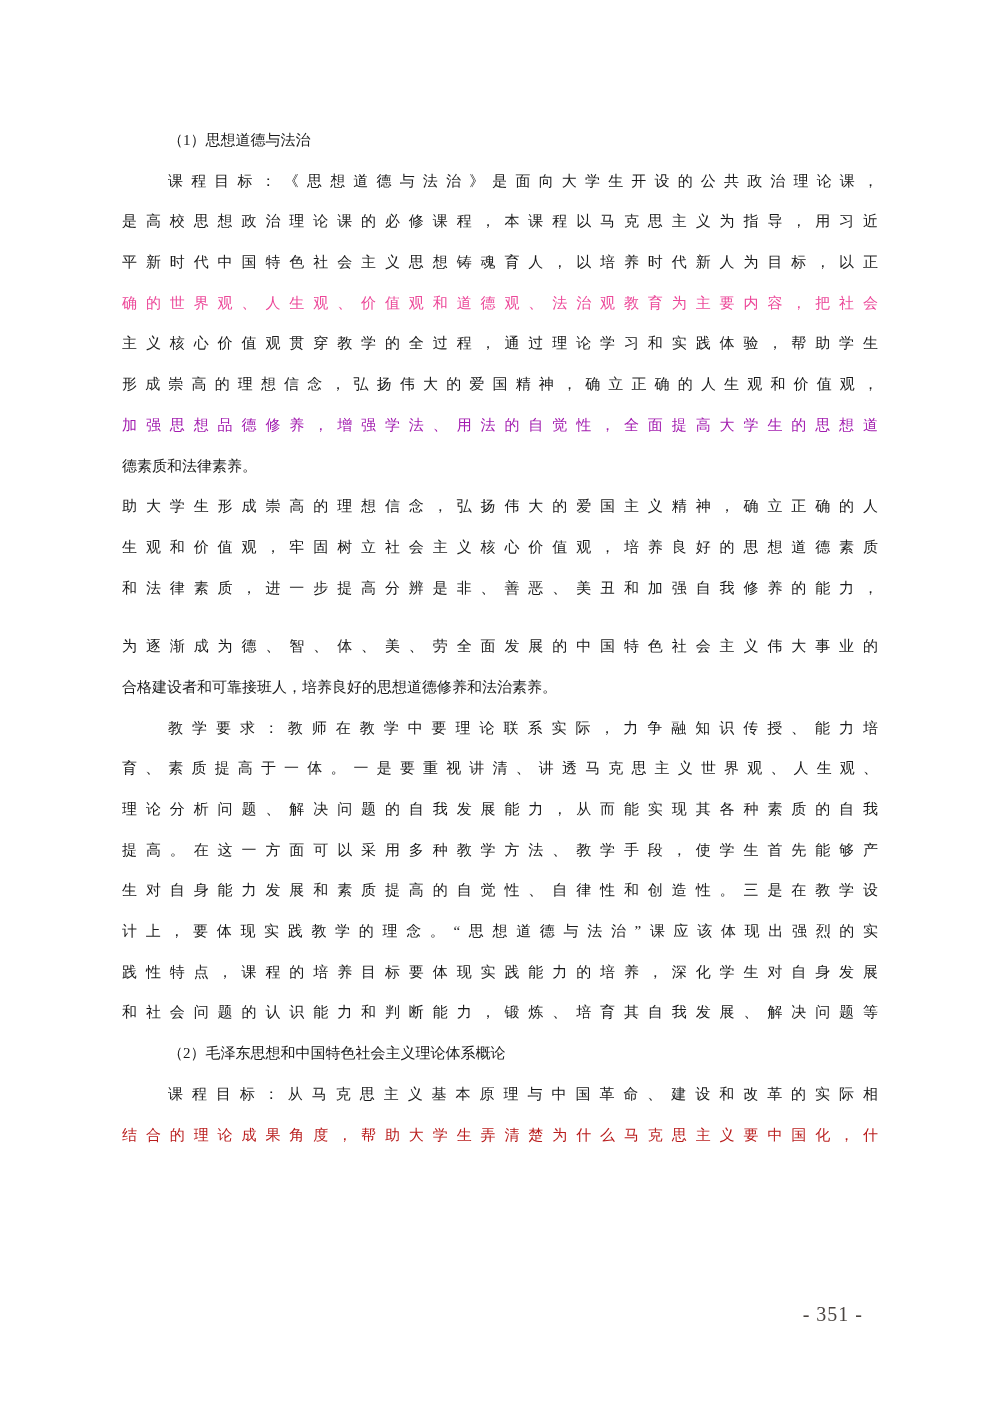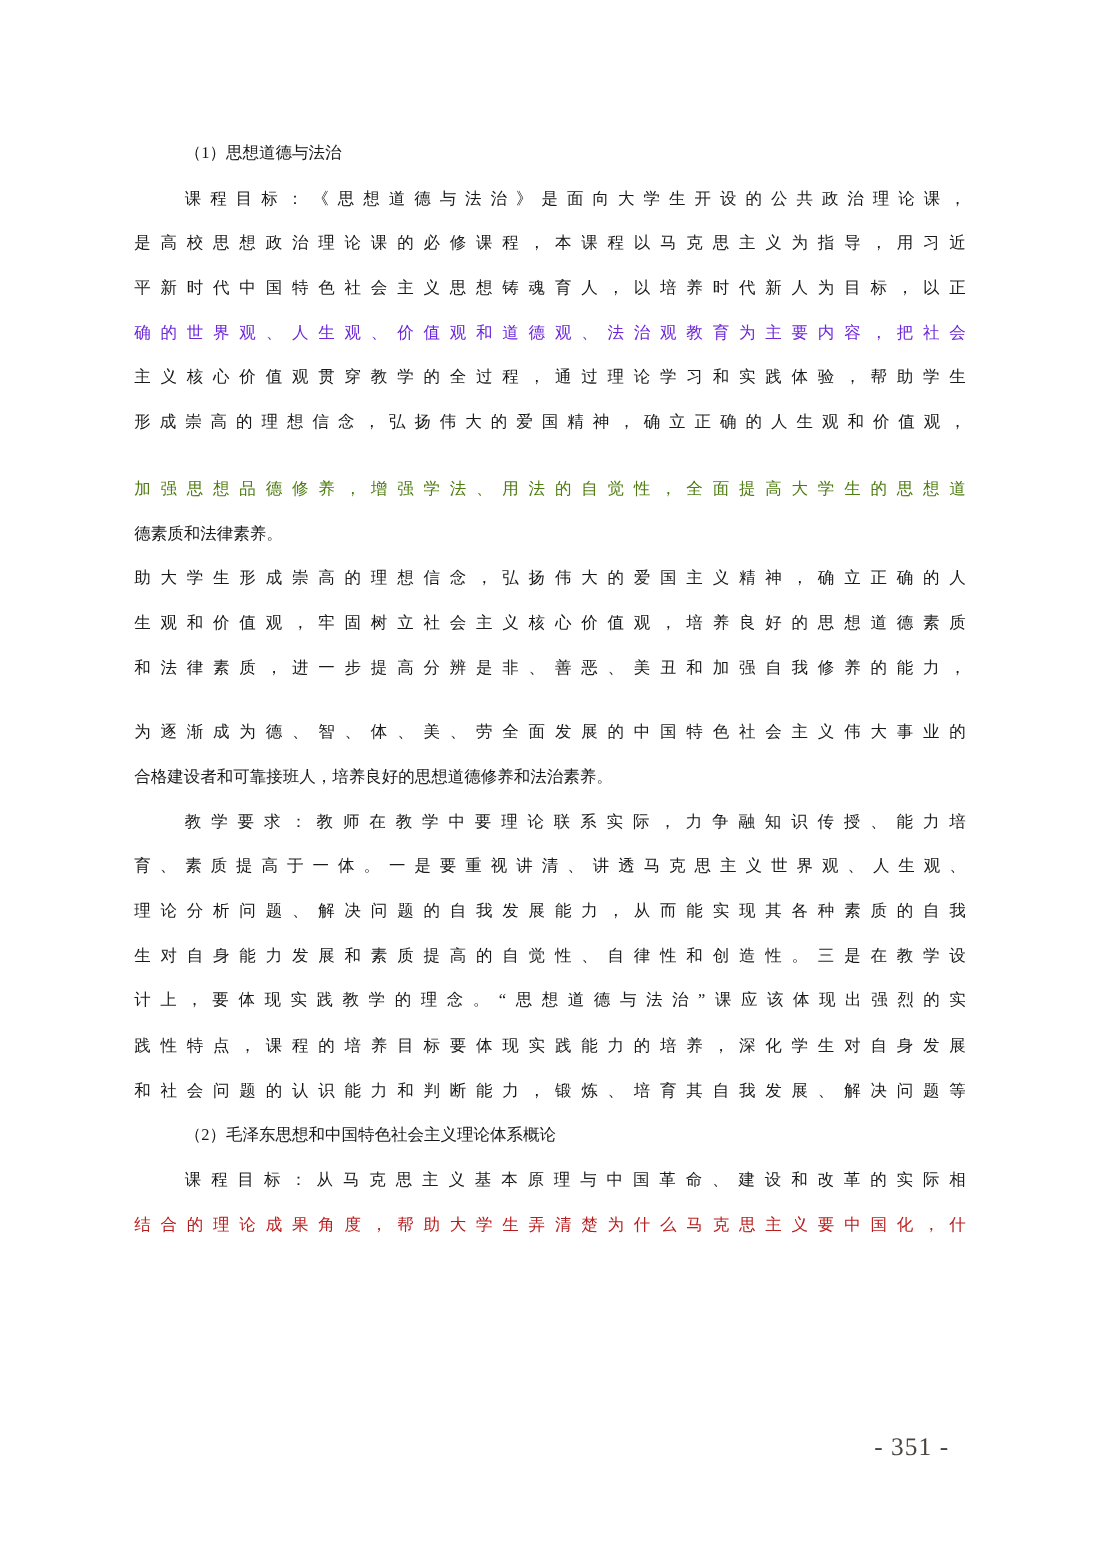--- a/index.html
+++ b/index.html
@@ -38,48 +38,49 @@
     text-align: justify;
     text-align-last: justify;
   }
   .line.indent {
     text-indent: 46px;
   }
   .page-number {
     position: absolute;
     top: 1303px;
     right: 137px;
-    font-size: 23px;
+    font-size: 20px;
     letter-spacing: 1px;
     color: #4a4440;
     font-family: "Liberation Serif", "DejaVu Serif", serif;
   }
 </style>
 </head>
 <body style="background: rgb(255, 255, 255);">
 
 <div class="page">
   <div class="text-block">
       <div class="line indent" style="color: rgb(26, 26, 26);">（1）思想道德与法治</div>
       <div class="line indent justify" style="color: rgb(26, 26, 26);">课程目标：《思想道德与法治》是面向大学生开设的公共政治理论课，</div>
       <div class="line justify" style="color: rgb(26, 26, 26);">是高校思想政治理论课的必修课程，本课程以马克思主义为指导，用习近</div>
       <div class="line justify" style="color: rgb(26, 26, 26);">平新时代中国特色社会主义思想铸魂育人，以培养时代新人为目标，以正</div>
-      <div class="line justify" style="color: #6d28d9;">确的世界观、人生观、价值观和道德观、法治观教育为主要内容，把社会</div>
+      <div class="line justify" style="color: #ec4899;">确的世界观、人生观、价值观和道德观、法治观教育为主要内容，把社会</div>
       <div class="line justify" style="color: rgb(26, 26, 26);">主义核心价值观贯穿教学的全过程，通过理论学习和实践体验，帮助学生</div>
       <div class="line justify" style="color: rgb(26, 26, 26);">形成崇高的理想信念，弘扬伟大的爱国精神，确立正确的人生观和价值观，</div>
-      <div class="line justify" style="color: #4d7c0f; margin-top: 20px;">加强思想品德修养，增强学法、用法的自觉性，全面提高大学生的思想道</div>
+      <div class="line justify" style="color: #a21caf;">加强思想品德修养，增强学法、用法的自觉性，全面提高大学生的思想道</div>
       <div class="line" style="color: rgb(26, 26, 26);">德素质和法律素养。</div>
       <div class="line justify" style="color: rgb(26, 26, 26);">助大学生形成崇高的理想信念，弘扬伟大的爱国主义精神，确立正确的人</div>
       <div class="line justify" style="color: rgb(26, 26, 26);">生观和价值观，牢固树立社会主义核心价值观，培养良好的思想道德素质</div>
       <div class="line justify" style="color: rgb(26, 26, 26);">和法律素质，进一步提高分辨是非、善恶、美丑和加强自我修养的能力，</div>
       <div class="line justify" style="color: rgb(26, 26, 26); margin-top: 18px;">为逐渐成为德、智、体、美、劳全面发展的中国特色社会主义伟大事业的</div>
       <div class="line" style="color: rgb(26, 26, 26);">合格建设者和可靠接班人，培养良好的思想道德修养和法治素养。</div>
       <div class="line indent justify" style="color: rgb(26, 26, 26);">教学要求：教师在教学中要理论联系实际，力争融知识传授、能力培</div>
       <div class="line justify" style="color: rgb(26, 26, 26);">育、素质提高于一体。一是要重视讲清、讲透马克思主义世界观、人生观、</div>
       <div class="line justify" style="color: rgb(26, 26, 26);">理论分析问题、解决问题的自我发展能力，从而能实现其各种素质的自我</div>
+      <div class="line justify" style="color: rgb(26, 26, 26);">提高。在这一方面可以采用多种教学方法、教学手段，使学生首先能够产</div>
       <div class="line justify" style="color: rgb(26, 26, 26);">生对自身能力发展和素质提高的自觉性、自律性和创造性。三是在教学设</div>
       <div class="line justify" style="color: rgb(26, 26, 26);">计上，要体现实践教学的理念。“思想道德与法治”课应该体现出强烈的实</div>
       <div class="line justify" style="color: rgb(26, 26, 26);">践性特点，课程的培养目标要体现实践能力的培养，深化学生对自身发展</div>
       <div class="line justify" style="color: rgb(26, 26, 26);">和社会问题的认识能力和判断能力，锻炼、培育其自我发展、解决问题等</div>
       <div class="line indent" style="color: rgb(26, 26, 26);">（2）毛泽东思想和中国特色社会主义理论体系概论</div>
       <div class="line indent justify" style="color: rgb(26, 26, 26);">课程目标：从马克思主义基本原理与中国革命、建设和改革的实际相</div>
       <div class="line justify" style="color: #b91c1c;">结合的理论成果角度，帮助大学生弄清楚为什么马克思主义要中国化，什</div>
     </div>
   <div class="page-number" style="color: rgb(74, 68, 64);">- 351 -</div>
 </div>

